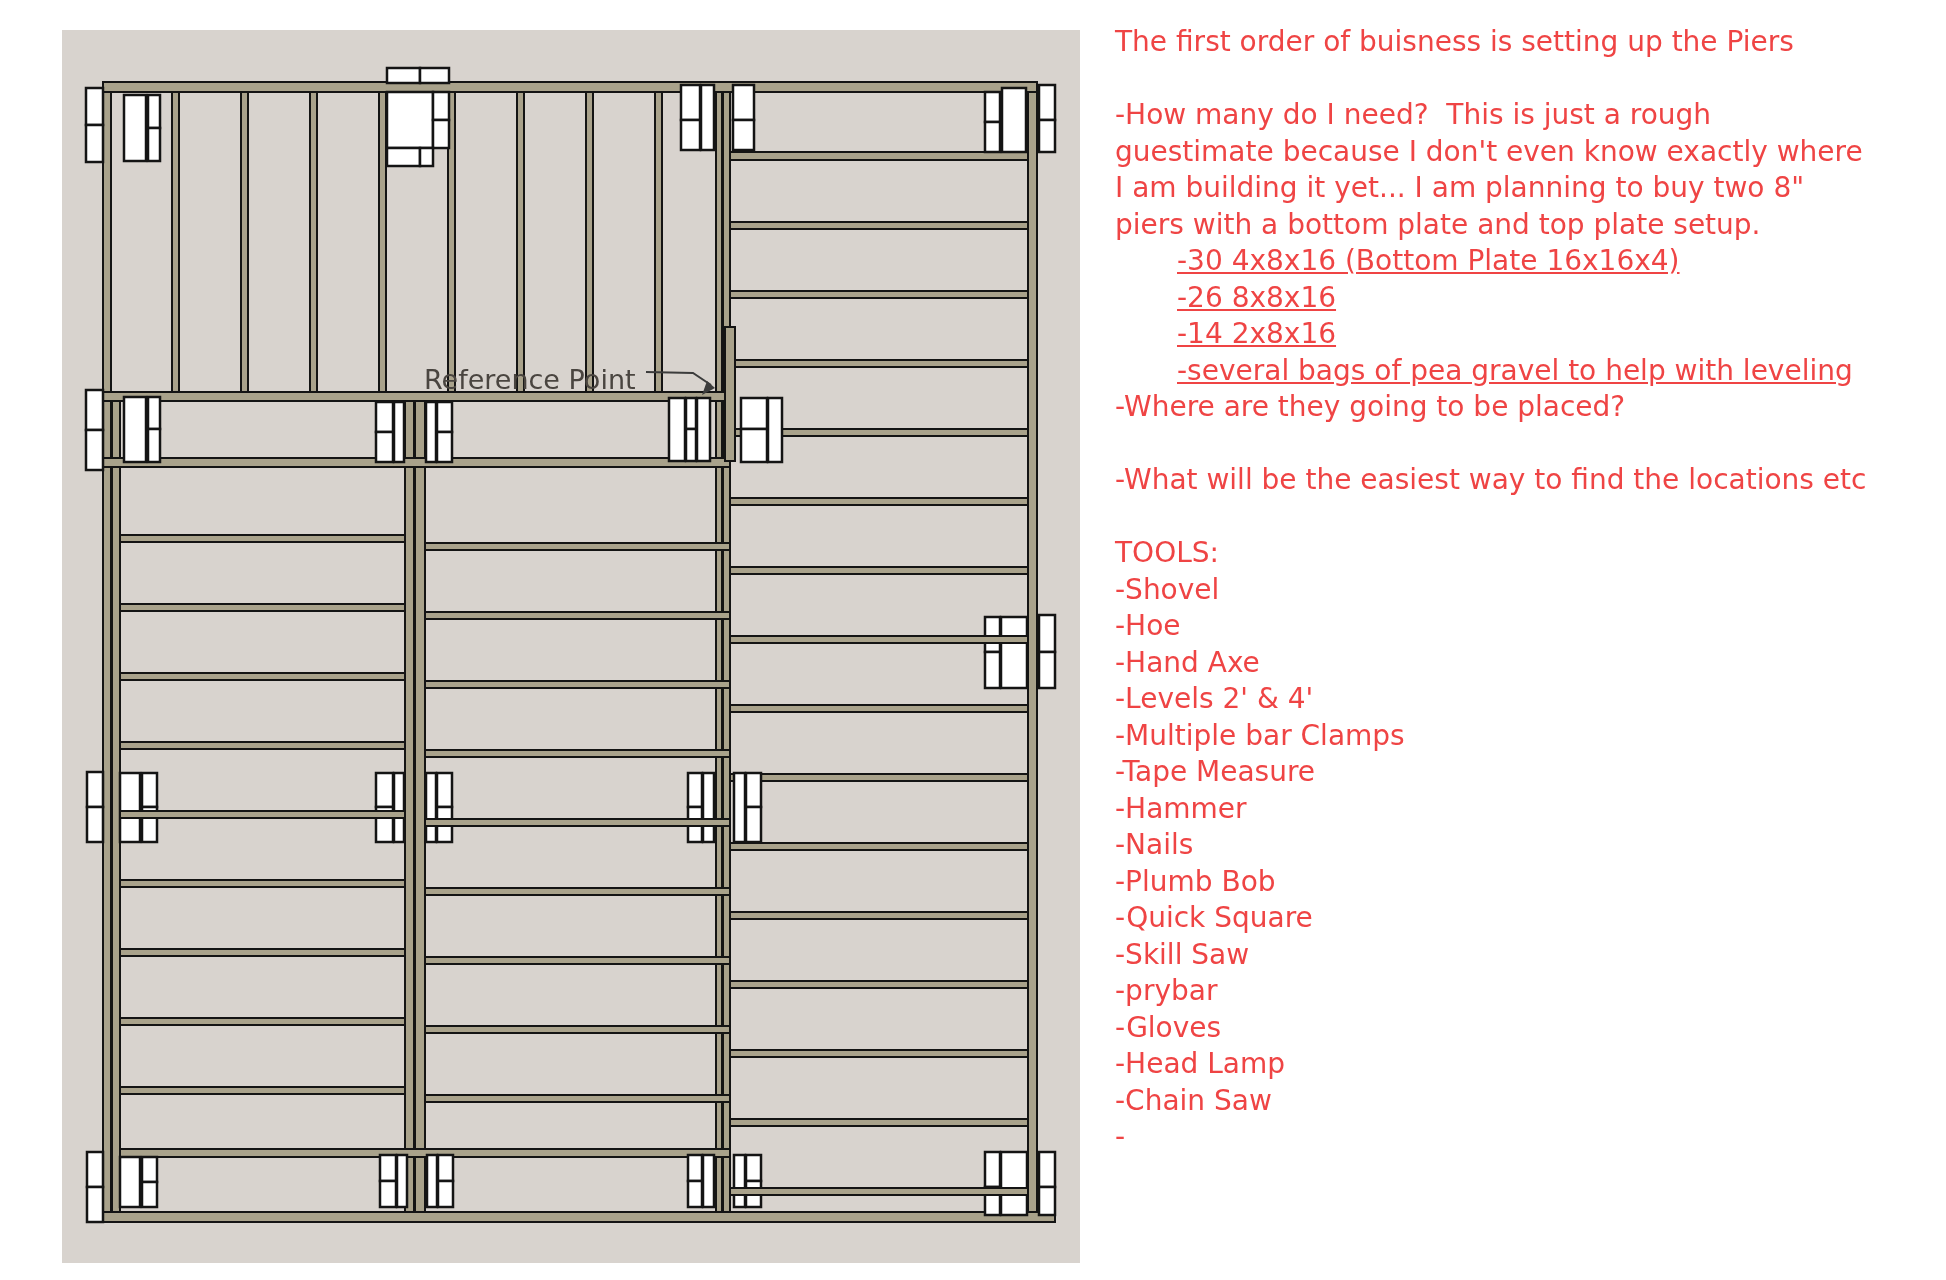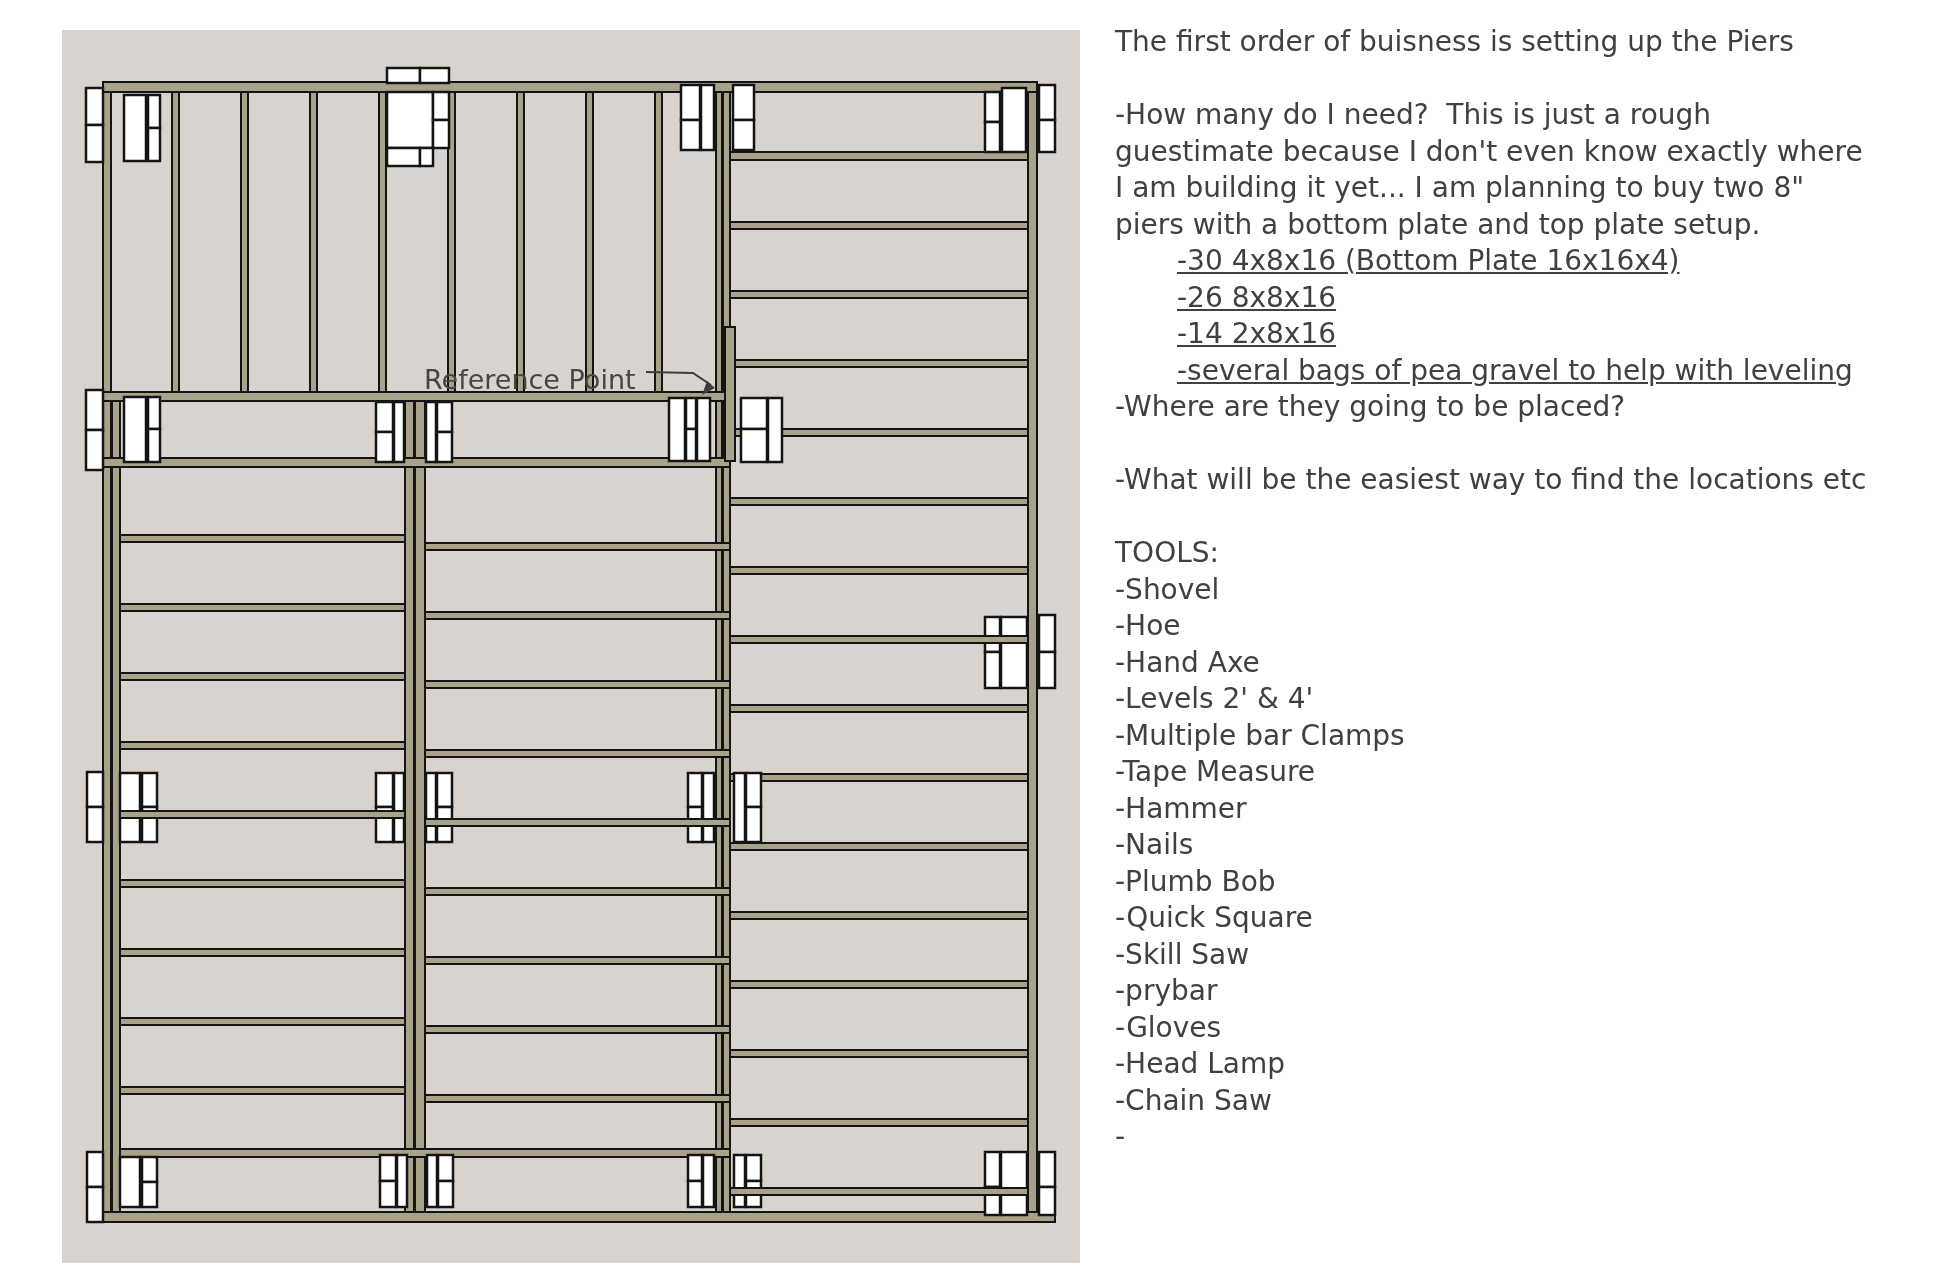--- a/index.html
+++ b/index.html
@@ -1,20 +1,20 @@
 <!DOCTYPE html>
 <html><head>
 <meta charset="utf-8">
 <style>
   html,body{margin:0;padding:0;background:#ffffff;}
   body{width:1946px;height:1280px;position:relative;font-family:"DejaVu Sans",sans-serif;overflow:hidden;}
   #plan-wrap{position:absolute;left:0;top:0;width:1946px;height:1280px;}
   #notes{
     position:absolute;left:1115px;top:24px;width:830px;
-    font-size:28px;line-height:36.5px;color:#404040;
+    font-size:28px;line-height:36.5px;color:#ef4444;
     white-space:pre;letter-spacing:0;
   }
   .note-line{white-space:pre;min-height:36.5px;}
   .note-line.indent{padding-left:62px;text-decoration:underline;}
 </style>
 </head>
 <body>
 
 <div id="plan-wrap">
   <svg id="plan" width="1946" height="1280" viewBox="0 0 1946 1280" xmlns="http://www.w3.org/2000/svg">

